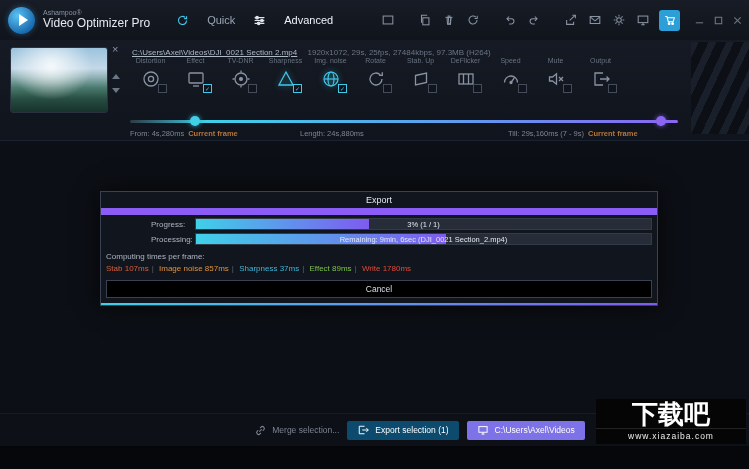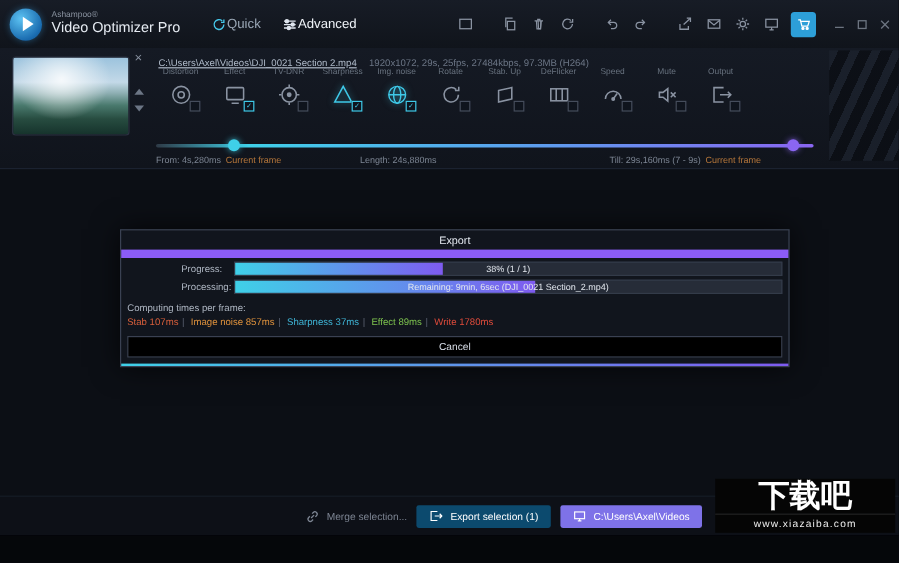--- a/index.html
+++ b/index.html
@@ -11,21 +11,21 @@
   .titlebar{position:absolute;top:0;left:0;right:0;height:40px;
     background:linear-gradient(180deg,#171c26,#10141b);display:flex;align-items:center;}
   .logo{width:27px;height:27px;border-radius:50%;margin-left:8px;flex:none;
     background:radial-gradient(circle at 35% 32%,#5cc2f2,#1a6cb0 70%,#0d4a80);
     display:flex;align-items:center;justify-content:center;box-shadow:0 0 6px rgba(60,170,240,.4);}
   .logo .tri{width:0;height:0;border-left:9px solid #fff;border-top:6px solid transparent;border-bottom:6px solid transparent;margin-left:3px;}
   .brand{margin-left:8px;line-height:1.15;}
   .brand .sm{font-size:7px;color:#8a93a0;display:block;}
   .brand .bg{font-size:12px;color:#e6ebf2;display:block;}
   .tabs{display:flex;gap:18px;margin-left:26px;align-items:center;}
-  .tab{display:flex;align-items:center;gap:0;font-size:11px;color:#9aa7b6;cursor:default;}
+  .tab{display:flex;align-items:center;gap:18px;font-size:11px;color:#9aa7b6;cursor:default;}
   .tab.active{color:#eef2f7;}
   .tab .ticon{color:#45c6e8;}
   .tab.active .ticon{color:#dfe5ee;}
   .tb-right{margin-left:auto;display:flex;align-items:center;gap:9px;padding-right:6px;color:#8a93a2;}
   .tb-ic{width:15px;height:15px;display:flex;align-items:center;justify-content:center;}
   .tb-gap{width:4px;}
   .cartbox{width:21px;height:21px;border-radius:3px;background:#2d9fd8;display:flex;align-items:center;justify-content:center;color:#fff;}
   .winctl{display:flex;gap:7px;margin-left:4px;color:#6c7480;}
   .winctl .tb-ic{width:12px;height:12px;}
 
@@ -58,21 +58,21 @@
   .timeline{position:absolute;left:130px;top:76px;width:548px;height:10px;}
   .tl-line{position:absolute;left:0;right:0;top:4px;height:3px;border-radius:2px;
     background:linear-gradient(90deg,#2e3a46 0%,#3fd0e8 14%,#5e9bee 60%,#8a66f2 100%);}
   .tl-handle{position:absolute;top:0;width:10px;height:10px;border-radius:50%;}
   .tl-handle.left{left:11%;background:#3fd0e8;box-shadow:0 0 5px rgba(63,208,232,.8);}
   .tl-handle.right{left:96%;background:#8a66f2;box-shadow:0 0 5px rgba(138,102,242,.8);}
   .tl-labels{position:absolute;left:0;right:0;top:89px;font-size:7.5px;color:#7d8694;}
   .tl-from{position:absolute;left:130px;}
   .tl-len{position:absolute;left:300px;}
   .tl-till{position:absolute;left:508px;}
-  .tl-tag{color:#b5763a;margin-left:4px;}
+  .tl-tag{color:#b5763a;margin-left:4px;font-weight:bold;}
 
   
   .dialog{position:absolute;left:100px;top:191px;width:556px;background:#11151d;
     border:1px solid #3a4152;box-shadow:0 0 22px rgba(0,0,0,.7);}
   .dlg-title{font-size:9px;color:#e4e9f0;text-align:center;padding:3px 0;border-bottom:7px solid #8b5cf6;}
   .dlg-row{display:flex;align-items:center;padding:3px 5px 0 5px;font-size:8px;color:#aeb6c2;margin-left:45px;}
   .dlg-lbl{width:44px;flex:none;}
   .bar{position:relative;flex:1;height:10px;background:#262c38;border:1px solid #333b49;}
   .fill{position:absolute;left:0;top:0;bottom:0;background:linear-gradient(90deg,#3fd0e8,#7e5bf0);}
   .bar-text{position:absolute;inset:0;display:flex;align-items:center;justify-content:center;font-size:7.5px;color:#e2e7ee;}
@@ -370,21 +370,21 @@
       </span>
     </div>
   </div>
 
   <div class="dialog">
     <div class="dlg-title">Export</div>
     <div class="dlg-row">
       <span class="dlg-lbl">Progress:</span>
       <div class="bar">
         <div class="fill" style="width: 38%;"></div>
-        <span class="bar-text">38% (1 / 1)</span>
+        <span class="bar-text">3% (1 / 1)</span>
       </div>
     </div>
     <div class="dlg-row">
       <span class="dlg-lbl">Processing:</span>
       <div class="bar">
         <div class="fill" style="width: 55%;"></div>
         <span class="bar-text">Remaining: 9min, 6sec (DJI_0021 Section_2.mp4)</span>
       </div>
     </div>
     <div class="dlg-computing">Computing times per frame:</div>

